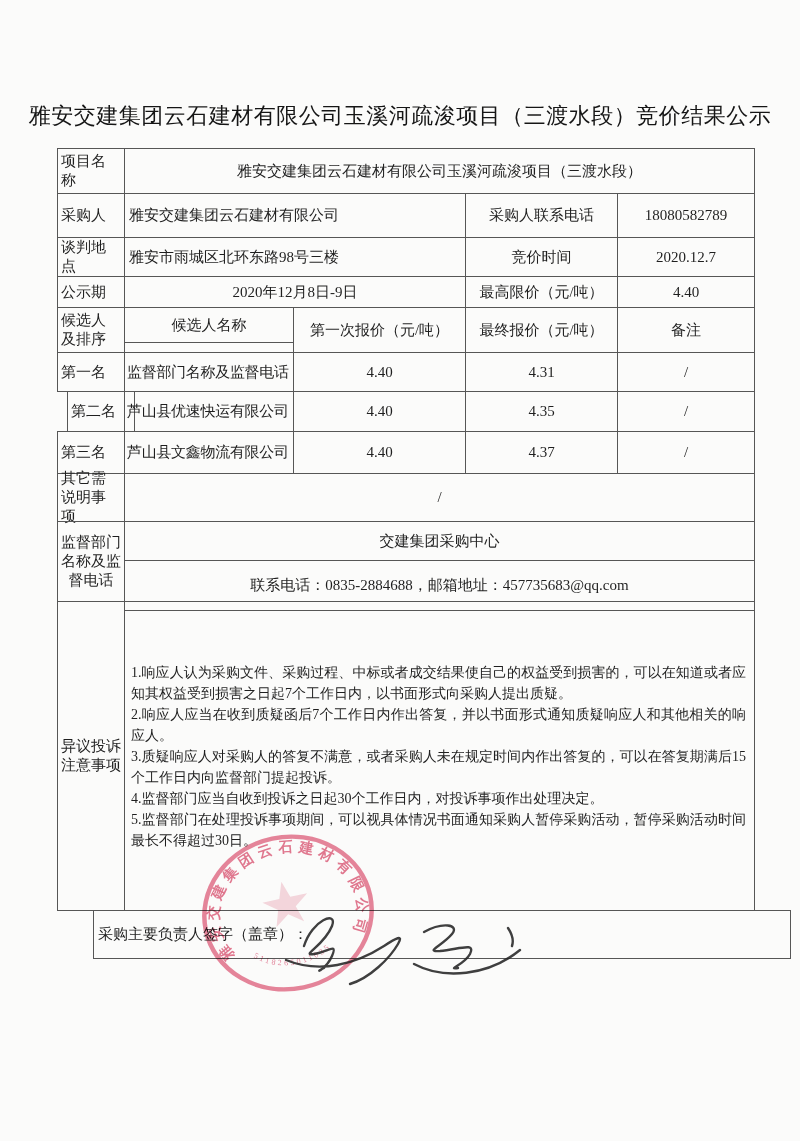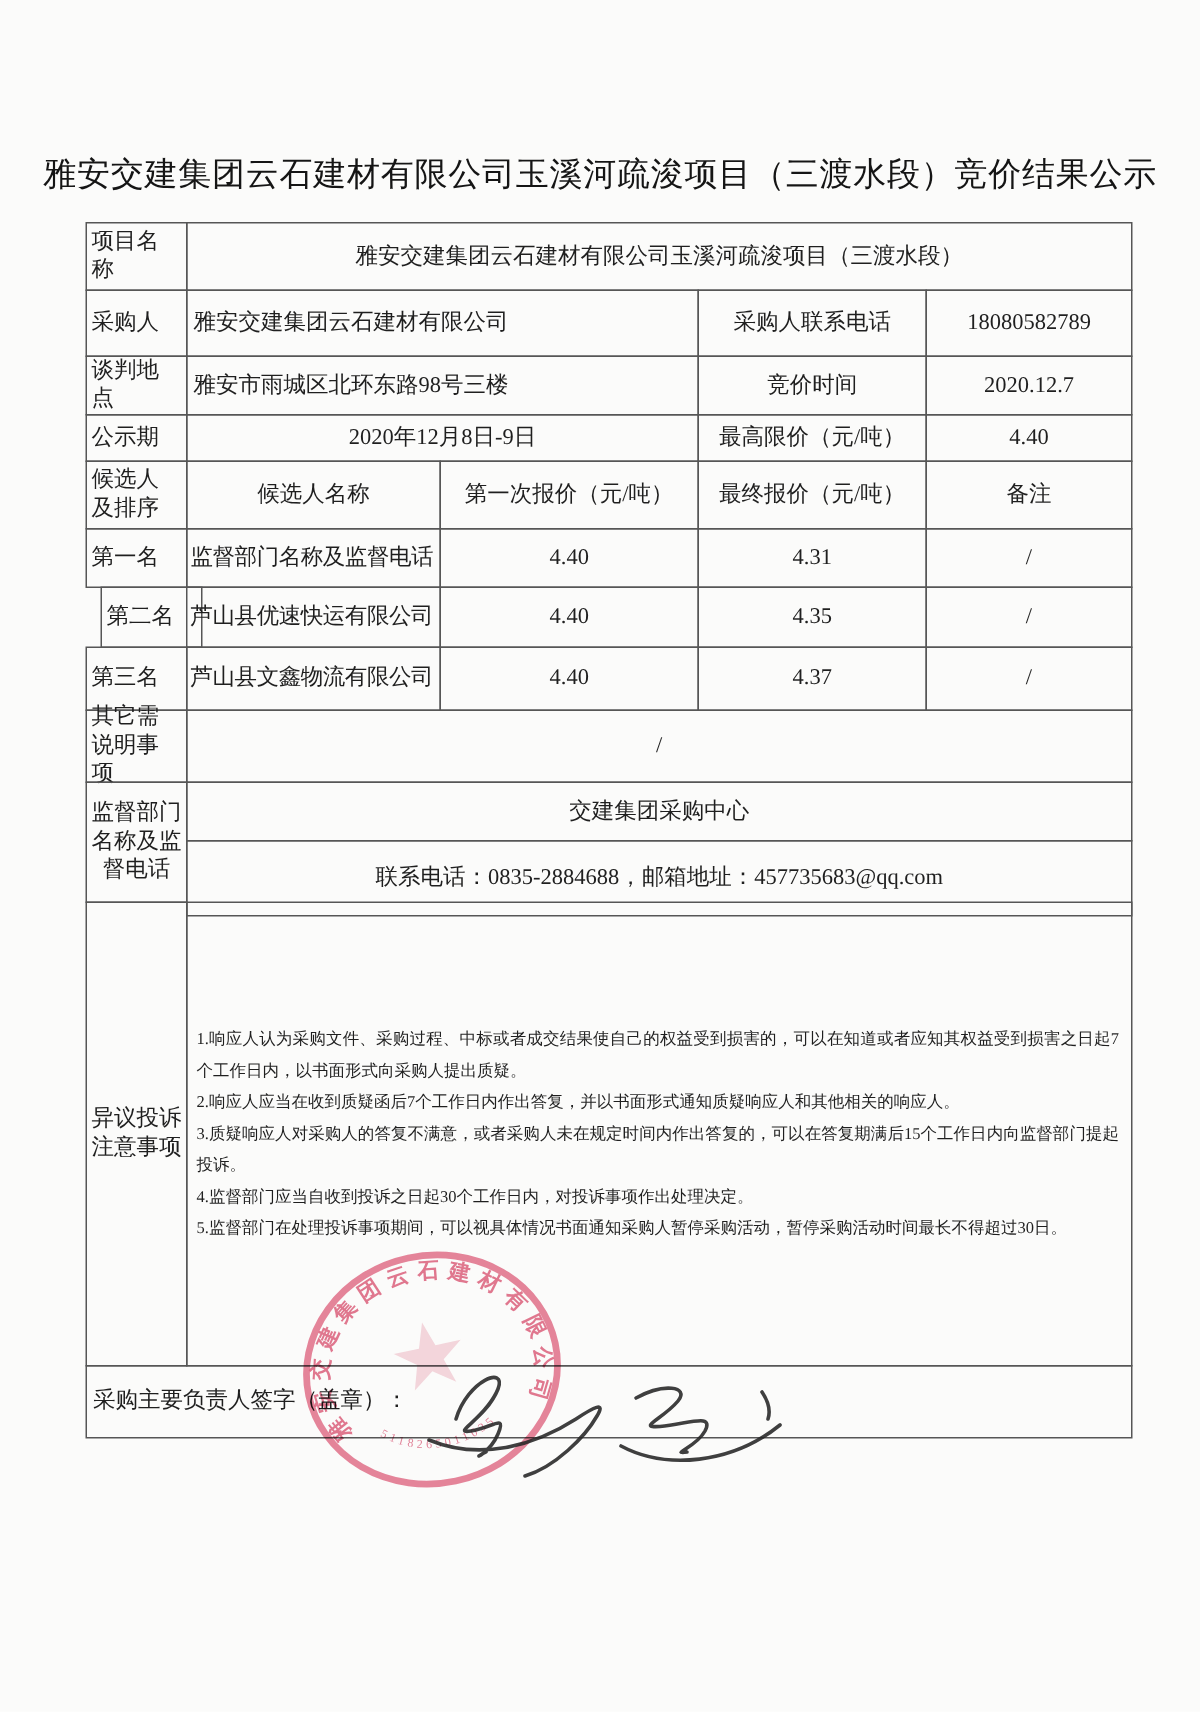--- a/index.html
+++ b/index.html
@@ -22,25 +22,25 @@
     display:flex;align-items:center;
     font-size:15px;line-height:1.25;
     background:transparent;
   }
   .c{justify-content:center;text-align:center;}
   .l{justify-content:flex-start;text-align:left;padding-left:4px;padding-right:2px;}
   .lab{padding-left:3px;padding-right:15px;}
   .tight{letter-spacing:-0.3px;padding-left:2px;}
   .notice{
     flex-direction:column;justify-content:center;align-items:flex-start;
-    font-size:11px;line-height:21px;
+    font-size:14px;line-height:21px;
     padding:6px 8px 6px 6px;
   }
   .notice div{text-align:justify;}
-  .sig-row{padding-left:4px;}
+  .sig-row{padding-left:4px;margin-left:36px;}
   .seal-svg{position:absolute;left:183px;top:823px;z-index:5;mix-blend-mode:multiply;opacity:.93;}
   .sig-svg{position:absolute;left:272px;top:898px;z-index:6;}
 </style>
 </head>
 <body>
 
 <div class="page-title">雅安交建集团云石建材有限公司玉溪河疏浚项目（三渡水段）竞价结果公示</div>
 
 <div id="doc-table">
 
@@ -56,21 +56,21 @@
   <div class="cell l" style="left:67px;top:89px;width:342px;height:40px;">雅安市雨城区北环东路98号三楼</div>
   <div class="cell c" style="left:408px;top:89px;width:153px;height:40px;">竞价时间</div>
   <div class="cell c" style="left:560px;top:89px;width:138px;height:40px;">2020.12.7</div>
 
   <div class="cell lab l" style="left:0;top:128px;width:68px;height:32px;">公示期</div>
   <div class="cell c" style="left:67px;top:128px;width:342px;height:32px;">2020年12月8日-9日</div>
   <div class="cell c" style="left:408px;top:128px;width:153px;height:32px;">最高限价（元/吨）</div>
   <div class="cell c" style="left:560px;top:128px;width:138px;height:32px;">4.40</div>
 
   <div class="cell lab l" style="left:0;top:159px;width:68px;height:46px;">候选人及排序</div>
-  <div class="cell c" style="left:67px;top:159px;width:170px;height:46px;text-align:center;">候选人名称</div>
+  <div class="cell c" style="left:67px;top:159px;width:170px;height:36px;text-align:center;">候选人名称</div>
   <div class="cell c" style="left:236px;top:159px;width:173px;height:46px;">第一次报价（元/吨）</div>
   <div class="cell c" style="left:408px;top:159px;width:153px;height:46px;">最终报价（元/吨）</div>
   <div class="cell c" style="left:560px;top:159px;width:138px;height:46px;">备注</div>
 
   <div class="cell lab l" style="left:0;top:204px;width:68px;height:40px;">第一名</div>
   <div class="cell l tight" style="left:67px;top:204px;width:170px;height:40px;">监督部门名称及监督电话</div>
   <div class="cell c" style="left:236px;top:204px;width:173px;height:40px;">4.40</div>
   <div class="cell c" style="left:408px;top:204px;width:153px;height:40px;">4.31</div>
   <div class="cell c" style="left:560px;top:204px;width:138px;height:40px;">/</div>
 

